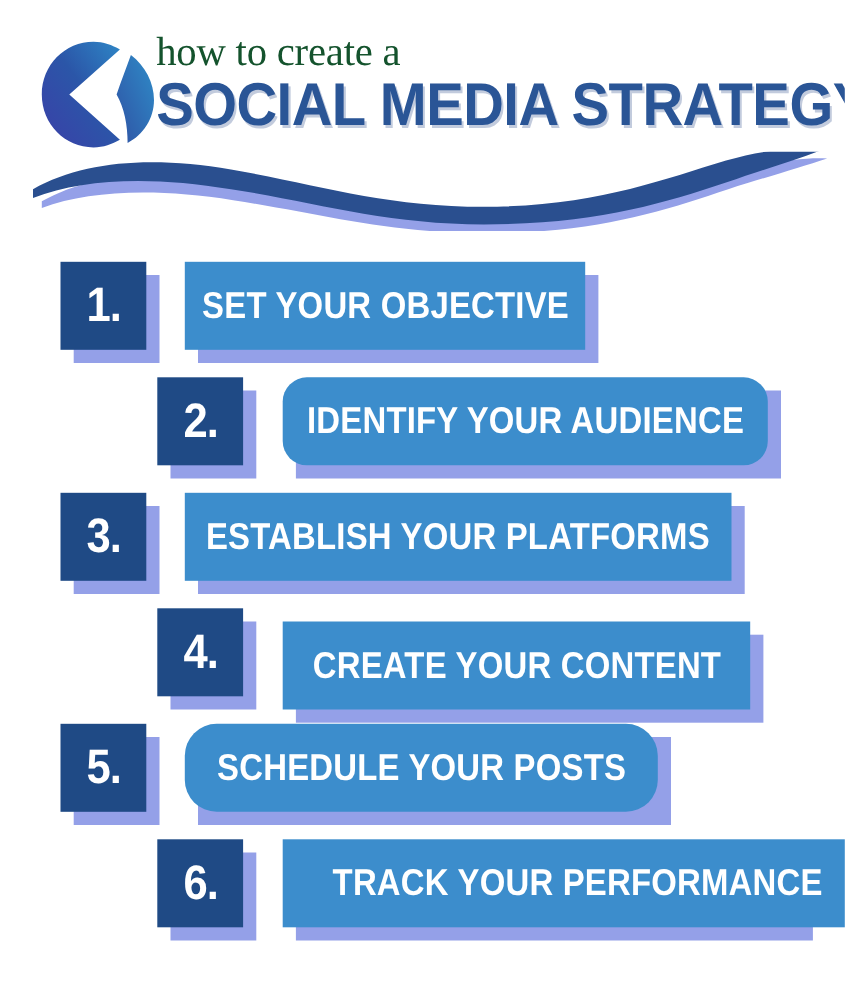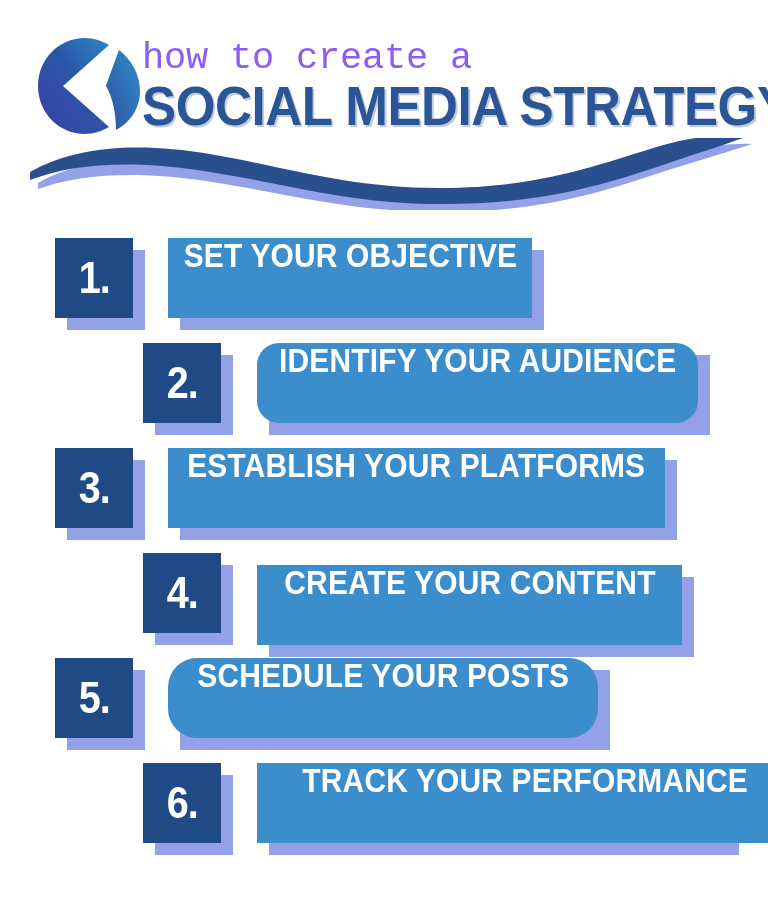--- a/index.html
+++ b/index.html
@@ -34,28 +34,27 @@
   }
 
   #title-block {
     position: absolute;
     left: 142px;
     top: 30px;
     width: 600px;
   }
 
   #eyebrow-title {
-    font-family: Liberation Mono, monospace;
+    font-family: Liberation Serif, serif;
     font-size: 37px;
     font-weight: 400;
     line-height: 0.96;
     letter-spacing: -0.2px;
-    color: #8b5cf6;
+    color: #14532d;
     white-space: nowrap;
-    margin-top: 11px;
   }
 
   #main-title {
     font-family: "Liberation Sans Narrow", "Liberation Sans", sans-serif;
     font-size: 55px;
     font-weight: 700;
     line-height: 1.0;
     letter-spacing: -0.5px;
     color: #2A5596;
     white-space: nowrap;
@@ -122,21 +121,21 @@
     top: 12px;
     height: 80px;
     background: #94A0E8;
   }
   .label-box {
     position: absolute;
     top: 0;
     height: 80px;
     background: #3C8DCC;
     display: flex;
-    align-items: flex-start;
+    align-items: center;
     justify-content: center;
     box-sizing: border-box;
     padding: 0 14px;
   }
   .label-text {
     font-family: "Liberation Sans Narrow", "Liberation Sans", sans-serif;
     font-size: 34px;
     font-weight: 700;
     color: #FFFFFF;
     line-height: 1;

